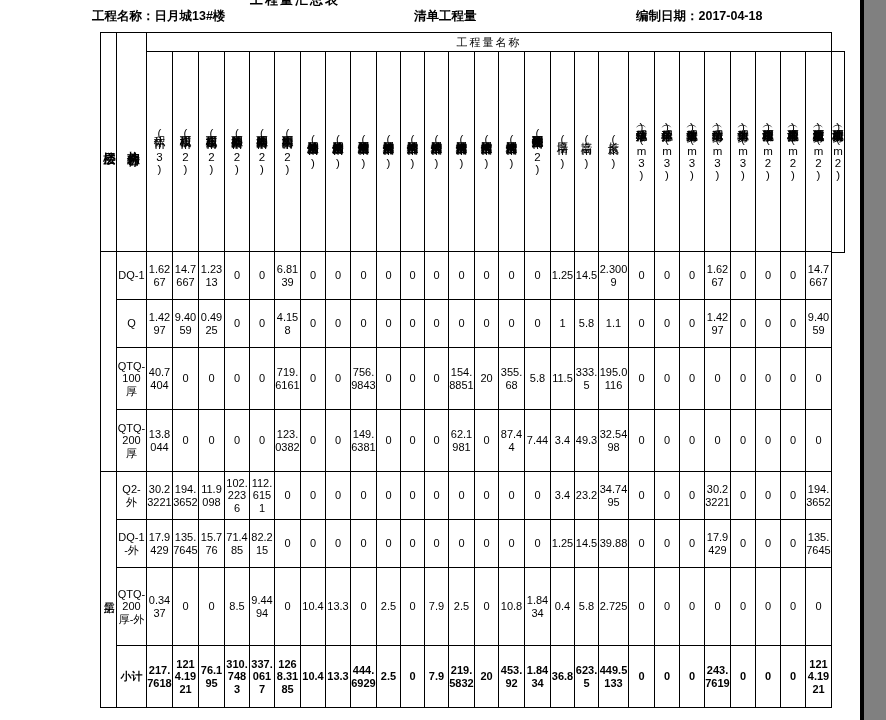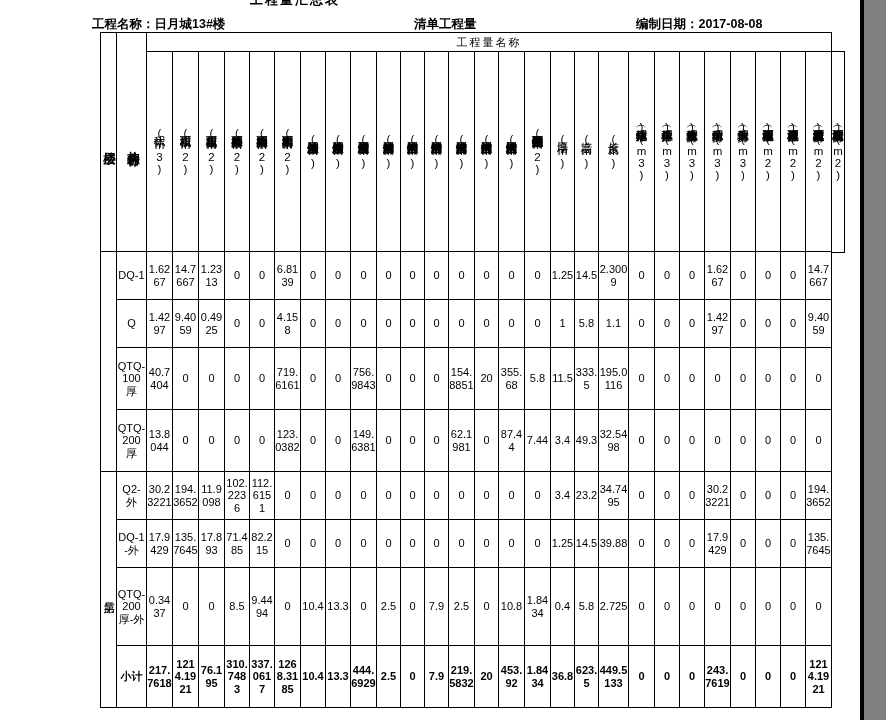--- a/index.html
+++ b/index.html
@@ -27,21 +27,21 @@
   .topclip{
     position:absolute; left:0; top:0; width:860px; height:8px;
     overflow:hidden;
   }
   .topclip .tc-inner{
     position:absolute; left:250px; top:-9px;
     font-size:13px; font-weight:bold; color:#000; white-space:nowrap;
     letter-spacing:2px;
   }
   .hdr{
-    position:absolute; left:0; top:16px; width:857px; height:22px;
+    position:absolute; left:0; top:8px; width:857px; height:22px;
   }
   .hdr span{
     position:absolute; font-size:12.5px; font-weight:bold; color:#000;
     white-space:nowrap; top:0;
   }
   .hdr .h-proj{ left:92px; }
   .hdr .h-mid{ left:414px; }
   .hdr .h-date{ left:636px; }
 
   table.grid{
@@ -106,21 +106,21 @@
 
 <div class="page">
 
   <div class="topclip">
     <div class="tc-inner">工程量汇总表</div>
   </div>
 
   <div class="hdr">
     <span class="h-proj">工程名称：日月城13#楼</span>
     <span class="h-mid">清单工程量</span>
-    <span class="h-date">编制日期：2017-08-08</span>
+    <span class="h-date">编制日期：2017-04-18</span>
   </div>
 
   <table class="grid">
     <colgroup>
       <col style="width:16px">
       <col style="width:30px">
       <col style="width:26px">
         <col style="width:26px">
         <col style="width:26px">
       <col style="width:25px">
@@ -383,21 +383,21 @@
           <td class="num">30.23221</td>
           <td class="num">0</td>
           <td class="num">0</td>
           <td class="num">0</td>
           <td class="num">194.3652</td>
         </tr>
         <tr style="height: 48px; padding-left: 28px;">
           <td class="rowlabel">DQ-1-外</td>
           <td class="num">17.9429</td>
           <td class="num">135.7645</td>
-          <td class="num">17.893</td>
+          <td class="num">15.776</td>
           <td class="num">71.485</td>
           <td class="num">82.215</td>
           <td class="num">0</td>
           <td class="num">0</td>
           <td class="num">0</td>
           <td class="num">0</td>
           <td class="num">0</td>
           <td class="num">0</td>
           <td class="num">0</td>
           <td class="num">0</td>

